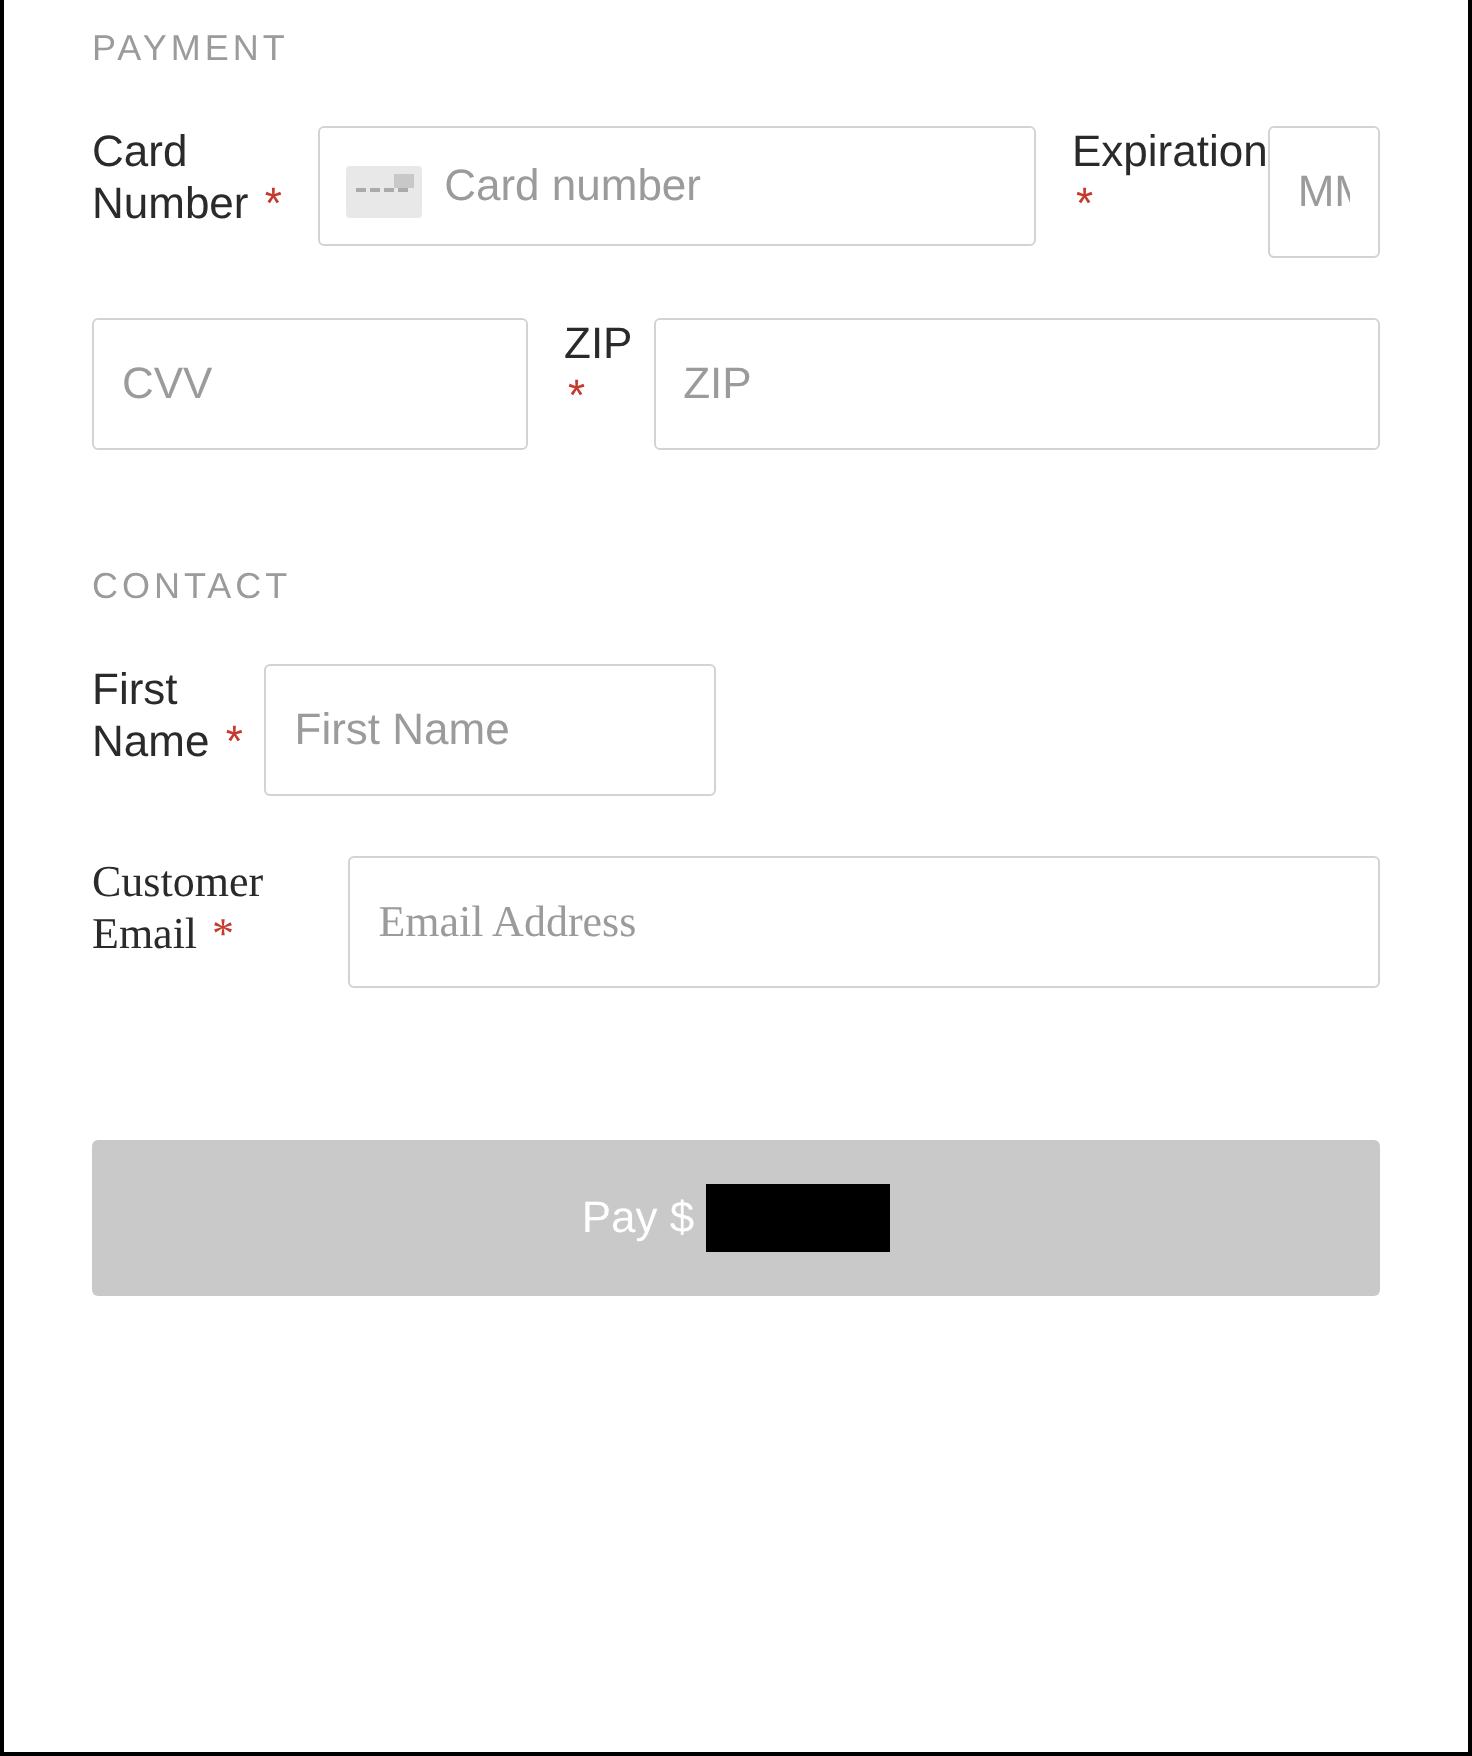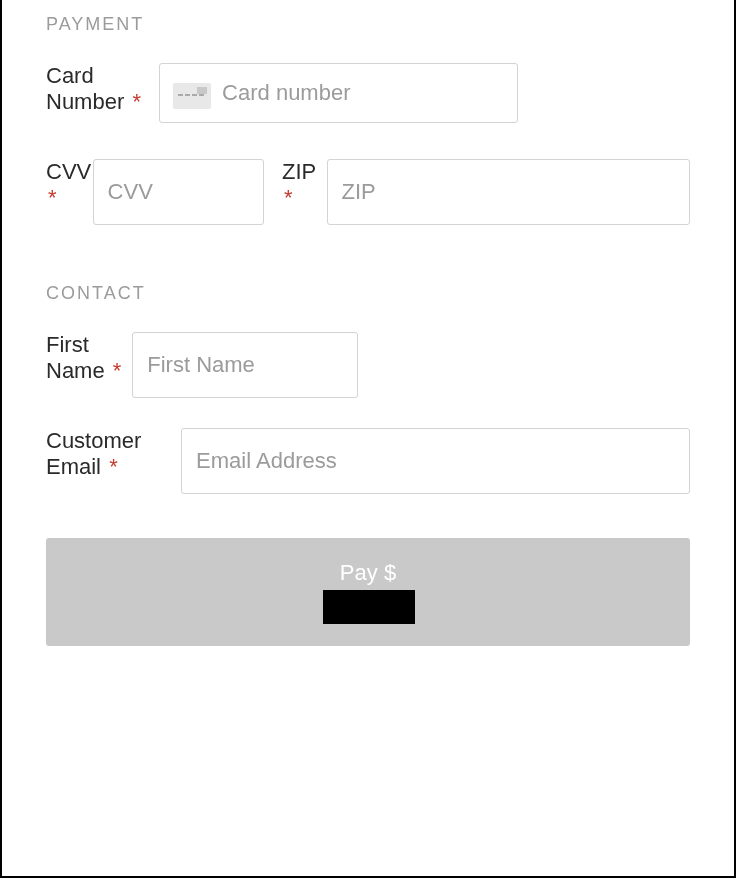--- a/index.html
+++ b/index.html
@@ -120,40 +120,40 @@
       flex: 1;
       justify-content: center;
     }
     .col-first {
       flex: 0 0 312px;
     }
     .col-last {
       flex: 1;
     }
     .col-email-row {
-      margin-bottom: 44px;
+      margin-bottom: 76px;
+      font-family: Liberation Serif, serif;
     }
     .col-full {
       flex: 1;
     }
     .pay-button {
       width: 100%;
       background: #c9c9c9;
       border: none;
       padding: 22px 0;
       border-radius: 3px;
       color: #fff;
       font-size: 22px;
       font-family: inherit;
       cursor: pointer;
       display: flex;
       align-items: center;
       justify-content: center;
       gap: 4px;
-      flex-direction: column;
     }
     .pay-amount-redacted {
       display: inline-block;
       width: 92px;
       height: 34px;
       background: #000;
       margin-left: 2px;
     }
   </style>
 </head>
@@ -174,28 +174,31 @@
           <span class="card-icon-dashes">
             <span class="card-icon-dash"></span>
             <span class="card-icon-dash"></span>
             <span class="card-icon-dash"></span>
             <span class="card-icon-dash"></span>
           </span>
         </span>
         <input type="text" class="input-field with-icon" placeholder="Card number" style="">
       </div>
     </div>
+    <div class="col col-exp">
+      <label class="field-label">
+        <span>Expiration</span>
+        <span class="required">*</span>
+      </label>
+      <input type="text" class="input-field" placeholder="MM/YY" style="">
+    </div>
   </div>
 
   <div class="row">
     <div class="col col-cvv">
-      <label class="field-label">
-        <span>CVV</span>
-        <span class="required">*</span>
-      </label>
       <input type="text" class="input-field" placeholder="CVV" style="">
     </div>
     <div class="col col-zip">
       <label class="field-label">
         <span>ZIP</span>
         <span class="required">*</span>
       </label>
       <input type="text" class="input-field" placeholder="ZIP" style="">
     </div>
   </div>

